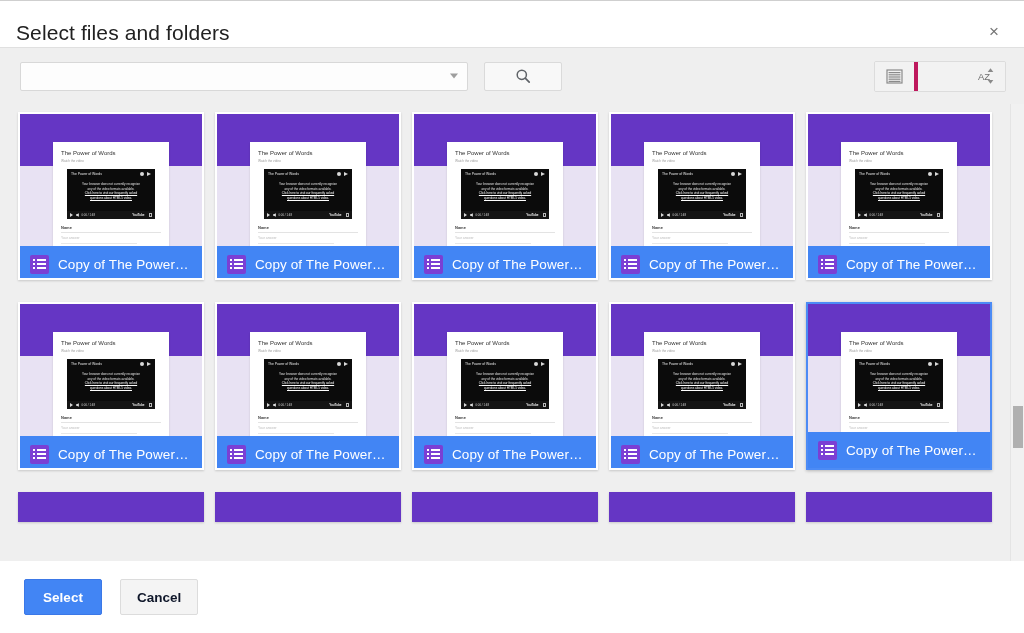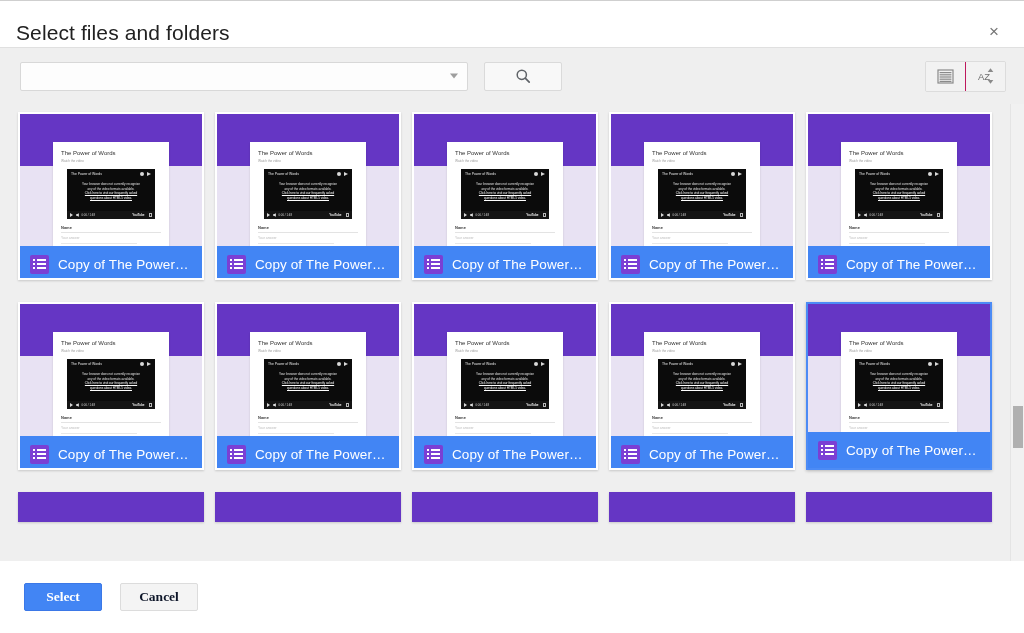--- a/index.html
+++ b/index.html
@@ -157,21 +157,22 @@
   .tool-toggle {
     width: 39px;
     height: 29px;
     display: flex;
     align-items: center;
     justify-content: center;
     cursor: pointer;
     background: #f2f2f2;
   }
   .tool-toggle + .tool-toggle {
-    border-left: 1px solid #be185d;
+    border-left: 4px solid #be185d;
+    padding-left: 48px;
   }
 
   
   .body-area {
     position: relative;
     flex: 1 1 auto;
     background: #efefef;
     overflow: hidden;
   }
   .grid-scroll {
@@ -446,32 +447,31 @@
     flex: 0 0 auto;
     height: 72px;
     background: #ffffff;
     display: flex;
     align-items: center;
     padding: 0 24px;
     box-sizing: border-box;
     gap: 18px;
   }
   .btn {
-    height: 28px;
+    height: 36px;
     min-width: 78px;
     border-radius: 2px;
     font-size: 13.5px;
     display: inline-flex;
     align-items: center;
     justify-content: center;
     cursor: pointer;
     box-sizing: border-box;
     padding: 9px 16px;
     font-weight: bold;
-    font-family: Liberation Serif, serif;
   }
   .btn-primary {
     background: #4285f4;
     color: #ffffff;
     border: 1px solid #3b78e7;
   }
   .btn-secondary {
     background: #f4f4f4;
     color: #0f172a;
     border: 1px solid #dcdcdc;

